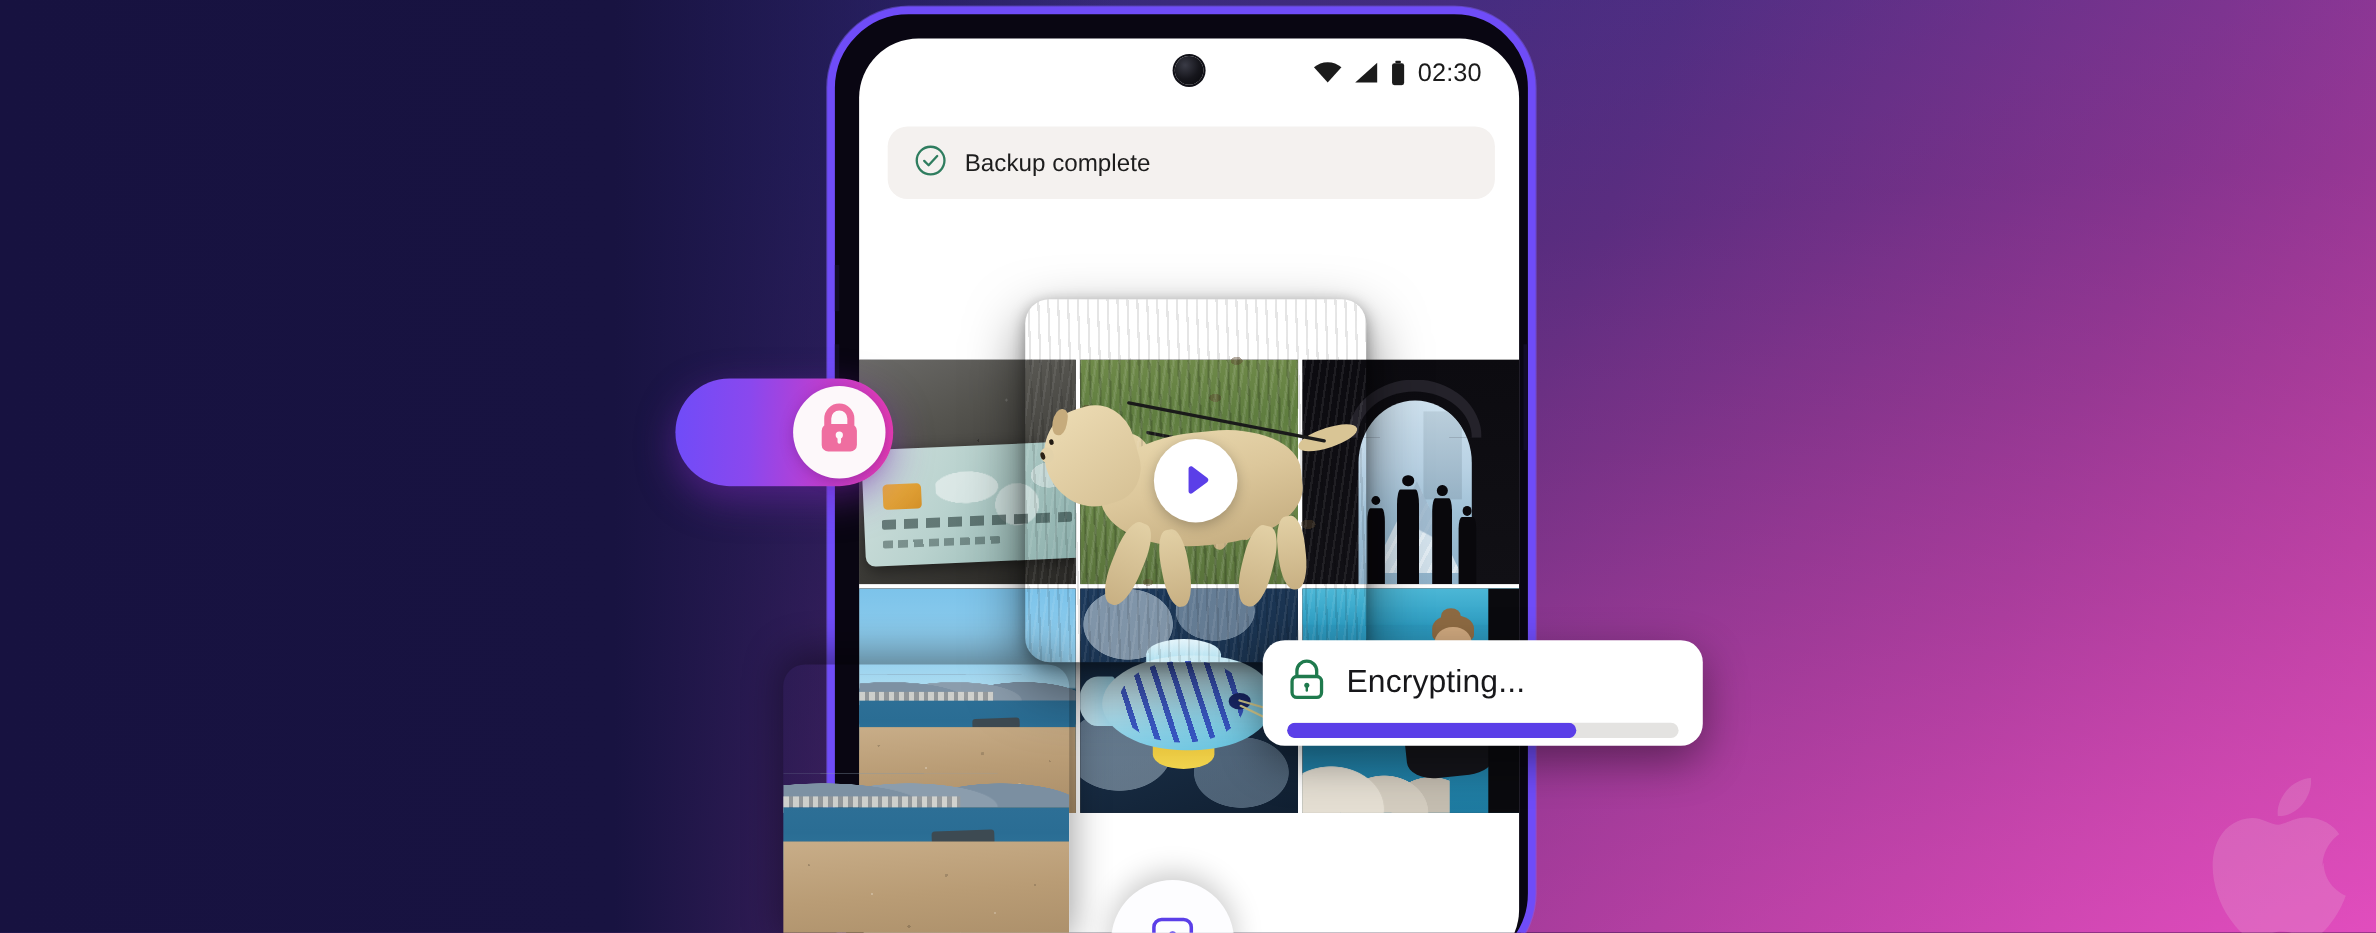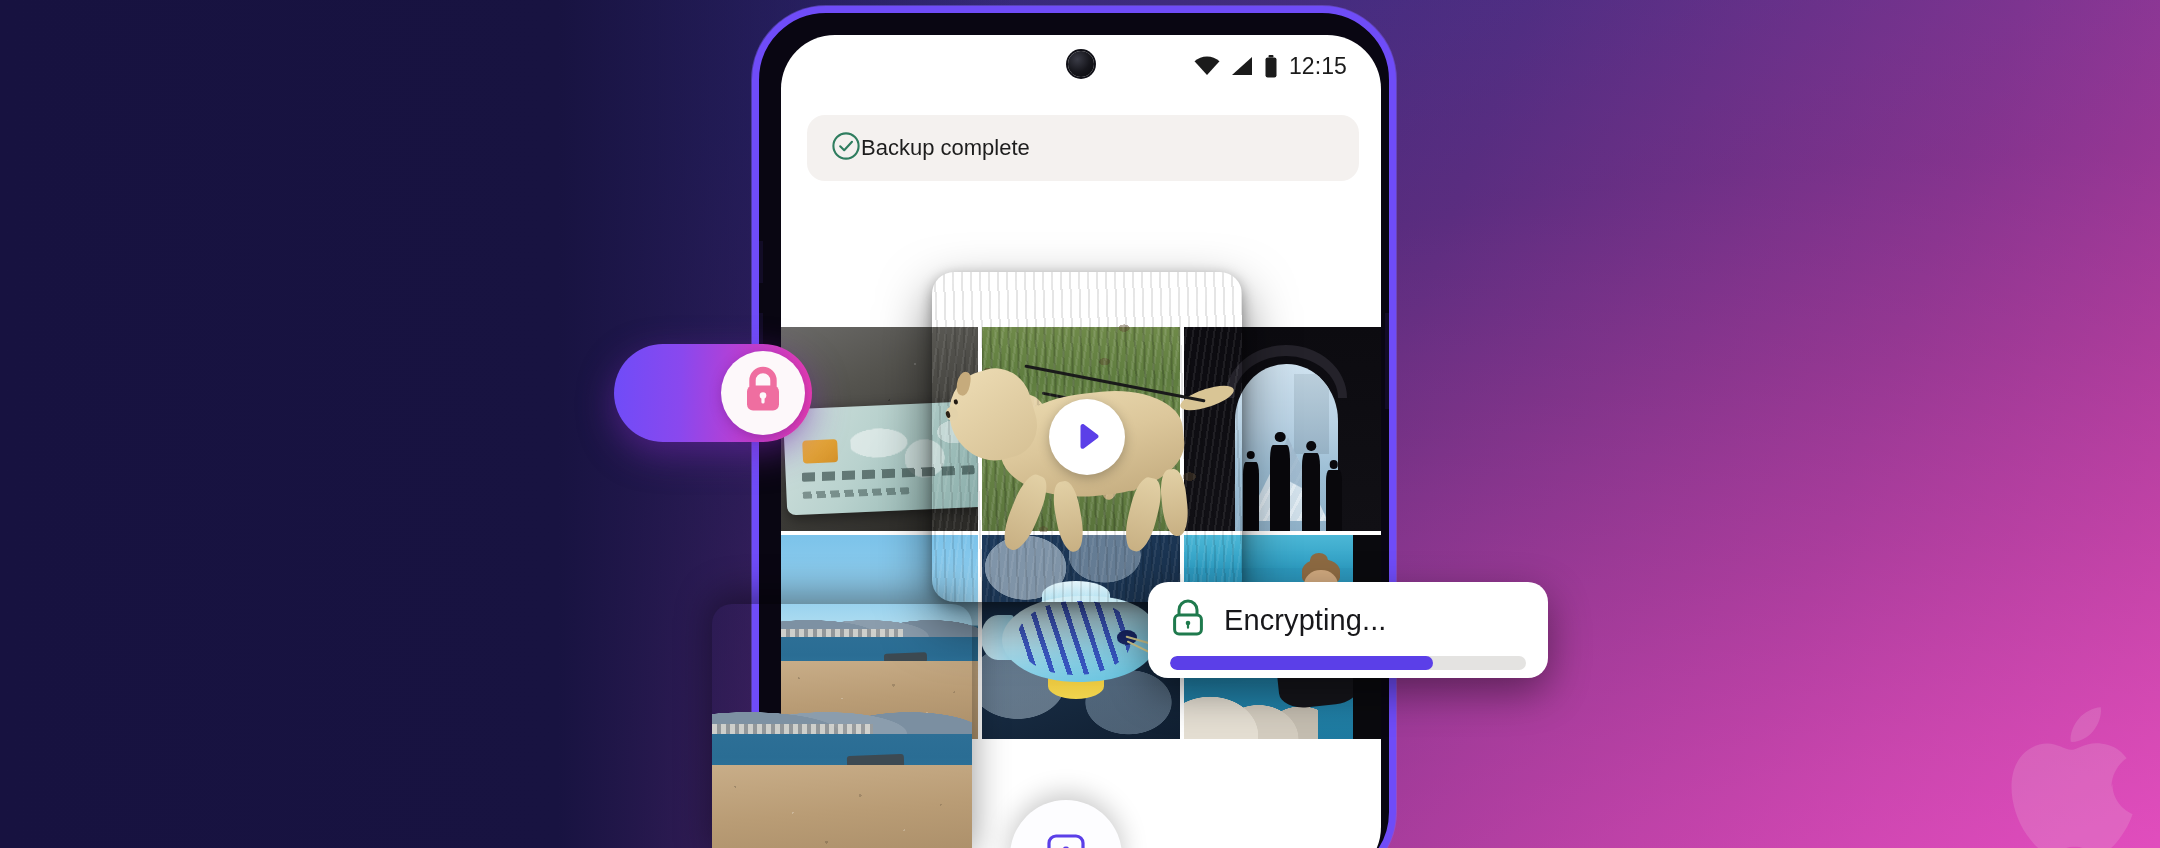--- a/index.html
+++ b/index.html
@@ -86,21 +86,21 @@
   
   .appbar { display:flex; align-items:center; gap:26px; padding:6px 0 0 34px; height:64px; }
   .hamburger { width:28px; display:flex; flex-direction:column; gap:7px; cursor:pointer; }
   .hamburger i { display:block; height:2.6px; background:#1b1b1b; border-radius:2px; }
   .app-title { font-size:27px; font-weight:700; color:#16161a; letter-spacing:.1px; }
 
   
   .banner {
     margin:18px 22px 0 26px;
     background:#f4f1ef; border-radius:18px;
-    height:66px; display:flex; align-items:center; gap:0; padding:0 24px;
+    height:66px; display:flex; align-items:center; gap:16px; padding:0 24px;
   }
   .banner-text { font-size:22px; color:#1d1d1d; }
 
   
   .section-label { font-size:23px; color:#5e5e63; padding:28px 0 0 32px; }
 
   
   .grid {
     position:absolute; left:0; top:292px; width:600px; bottom:0;
     display:grid;
@@ -503,21 +503,21 @@
             <svg width="22" height="20" viewBox="0 0 22 20">
                 <path d="M21 1 L21 19 L1 19 Z" fill="#1b1b1b"></path>
               </svg>
           </span>
           <span>
             <svg width="14" height="23" viewBox="0 0 14 23">
               <rect x="4.5" y="0" width="5" height="2.6" rx="1" fill="#1b1b1b"></rect>
               <rect x="1.5" y="2.4" width="11" height="20" rx="2.2" fill="#1b1b1b"></rect>
             </svg>
           </span>
-          <span class="clock">12:15</span>
+          <span class="clock">02:30</span>
         </div>
       </div>
 
 
       <div class="banner">
         <span>
           <svg width="30" height="30" viewBox="0 0 30 30">
             <circle cx="15" cy="15" r="12.6" fill="none" stroke="#2f7d5f" stroke-width="2.1"></circle>
             <path d="M9.2 15.3 L13.2 19.2 L21 10.8" fill="none" stroke="#2f7d5f" stroke-width="2.1" stroke-linecap="round" stroke-linejoin="round"></path>
           </svg>

